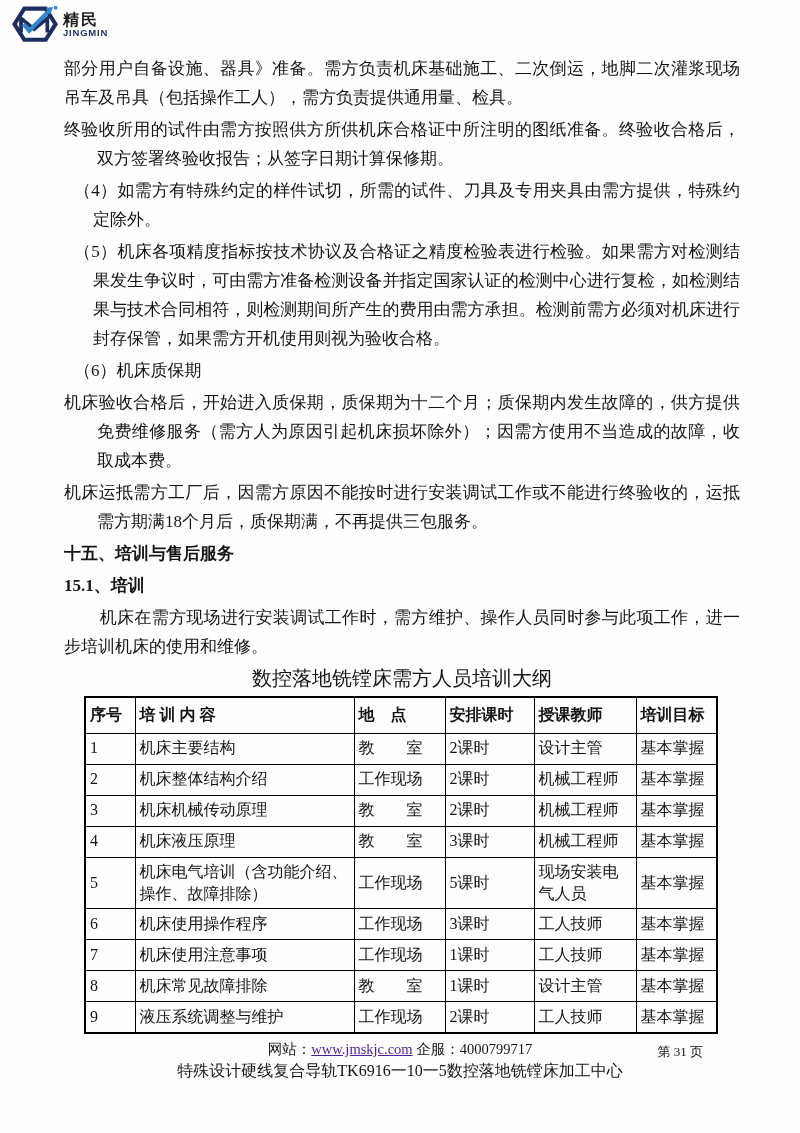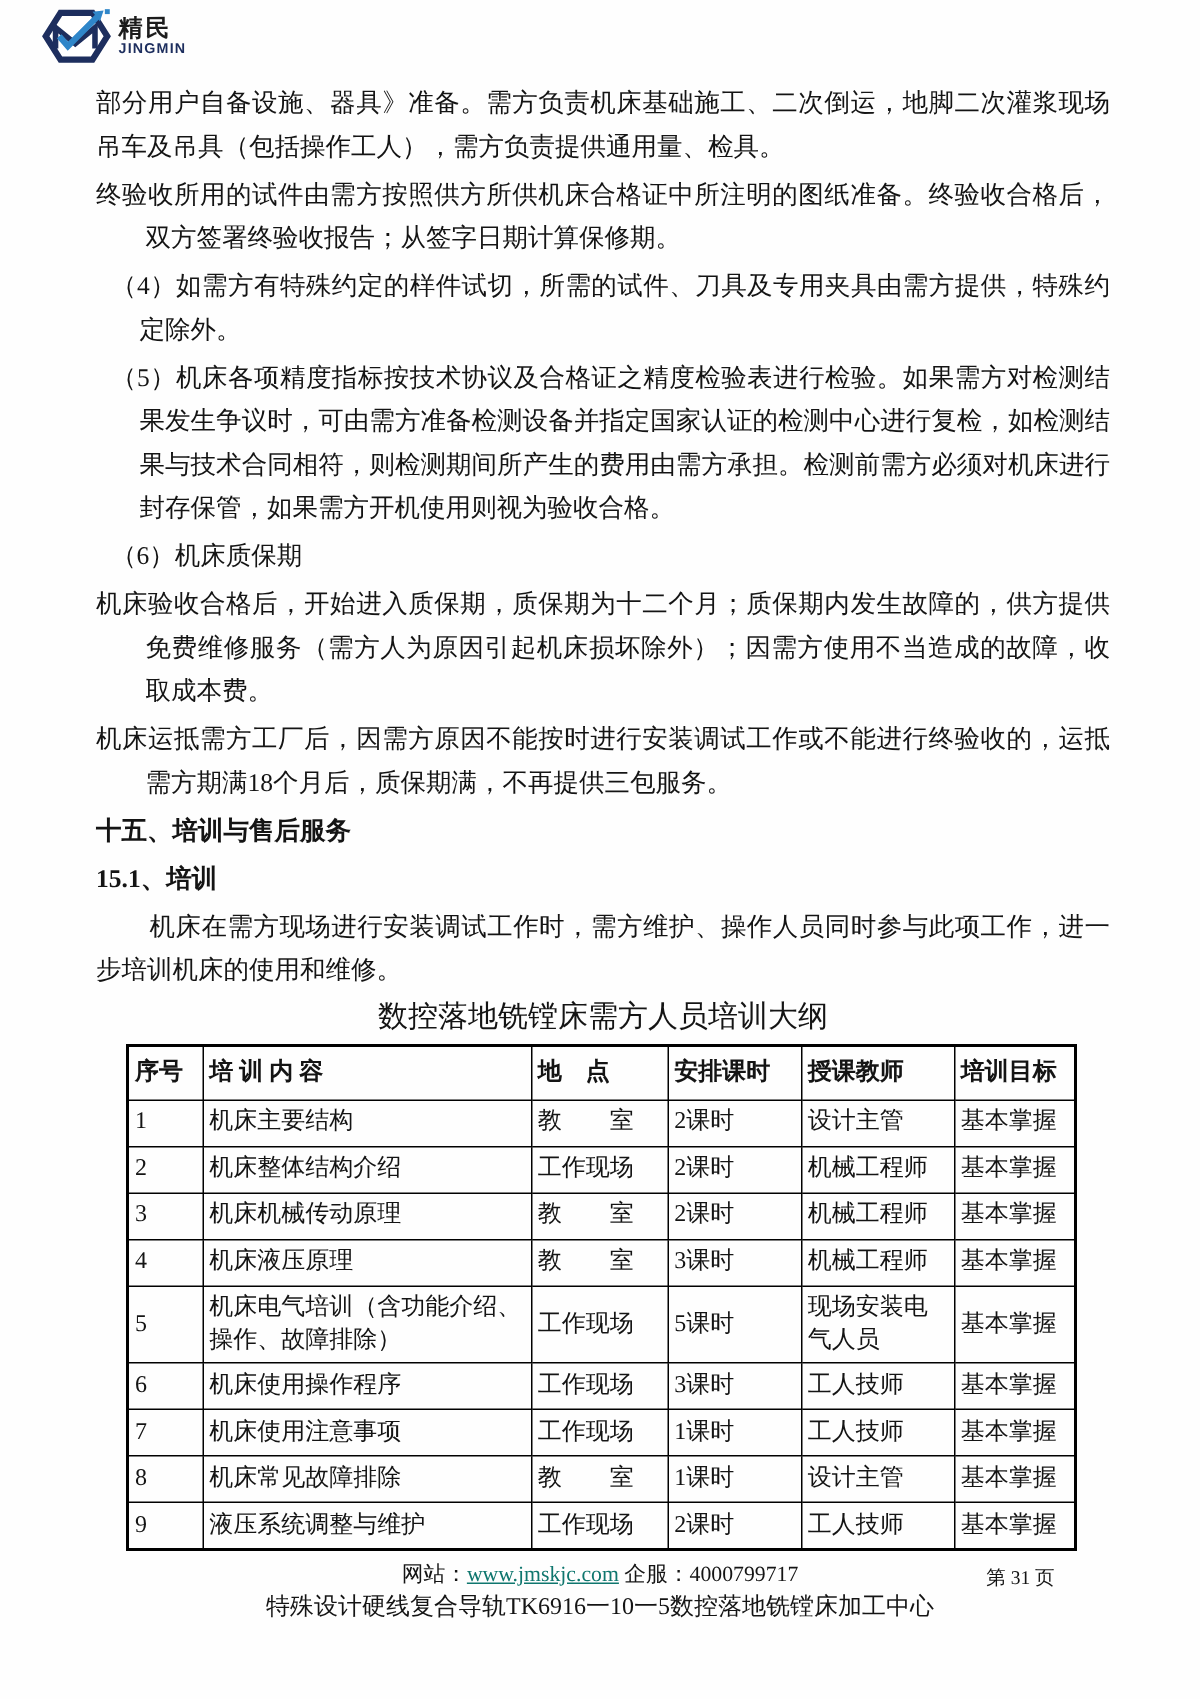--- a/index.html
+++ b/index.html
@@ -8,21 +8,21 @@
     position: relative;
     width: 800px;
     height: 1133px;
     background: #fefefe;
     font-family: "Liberation Serif", "DejaVu Serif", serif;
     color: #141414;
     overflow: hidden;
   }
 
   
-  .logo { position: absolute; top: 5px; left: 28px; display: flex; align-items: center; gap: 5px; }
+  .logo { position: absolute; top: 5px; left: 12px; display: flex; align-items: center; gap: 5px; }
   .logo-mark { width: 46px; height: 40px; }
   .logo-text { display: flex; flex-direction: column; line-height: 1.05; }
   .logo-cn { font-size: 16px; font-weight: bold; color: #1c1c1c; letter-spacing: 2px;
              font-family: "Liberation Sans", sans-serif; }
   .logo-en { font-size: 9.5px; font-weight: bold; color: #1d2e5e; letter-spacing: 0.8px;
              font-family: Liberation Sans, sans-serif; text-align: right; }
 
   
   .content {
     position: absolute;
@@ -62,21 +62,21 @@
   col.c-no   { width: 50px; }
   col.c-item { width: 219px; }
   col.c-loc  { width: 91px; }
   col.c-hrs  { width: 89px; }
   col.c-tch  { width: 102px; }
   col.c-goal { width: 81px; }
 
   
   .footer { position: absolute; top: 1040px; left: 0; width: 800px; text-align: center; }
   .footer-line1 { font-size: 14.5px; }
-  .footer-line1 a { color: #0f766e; text-decoration: underline; }
+  .footer-line1 a { color: #4c1d95; text-decoration: underline; }
   .footer-line2 { font-size: 16px; margin-top: 2px; }
   .page-num { position: absolute; right: 97px; top: 3px; font-size: 13px; }
 </style>
 </head>
 <body>
 
 <div class="page">
 
   <div class="logo">
     <svg class="logo-mark" viewBox="0 0 56 46">

